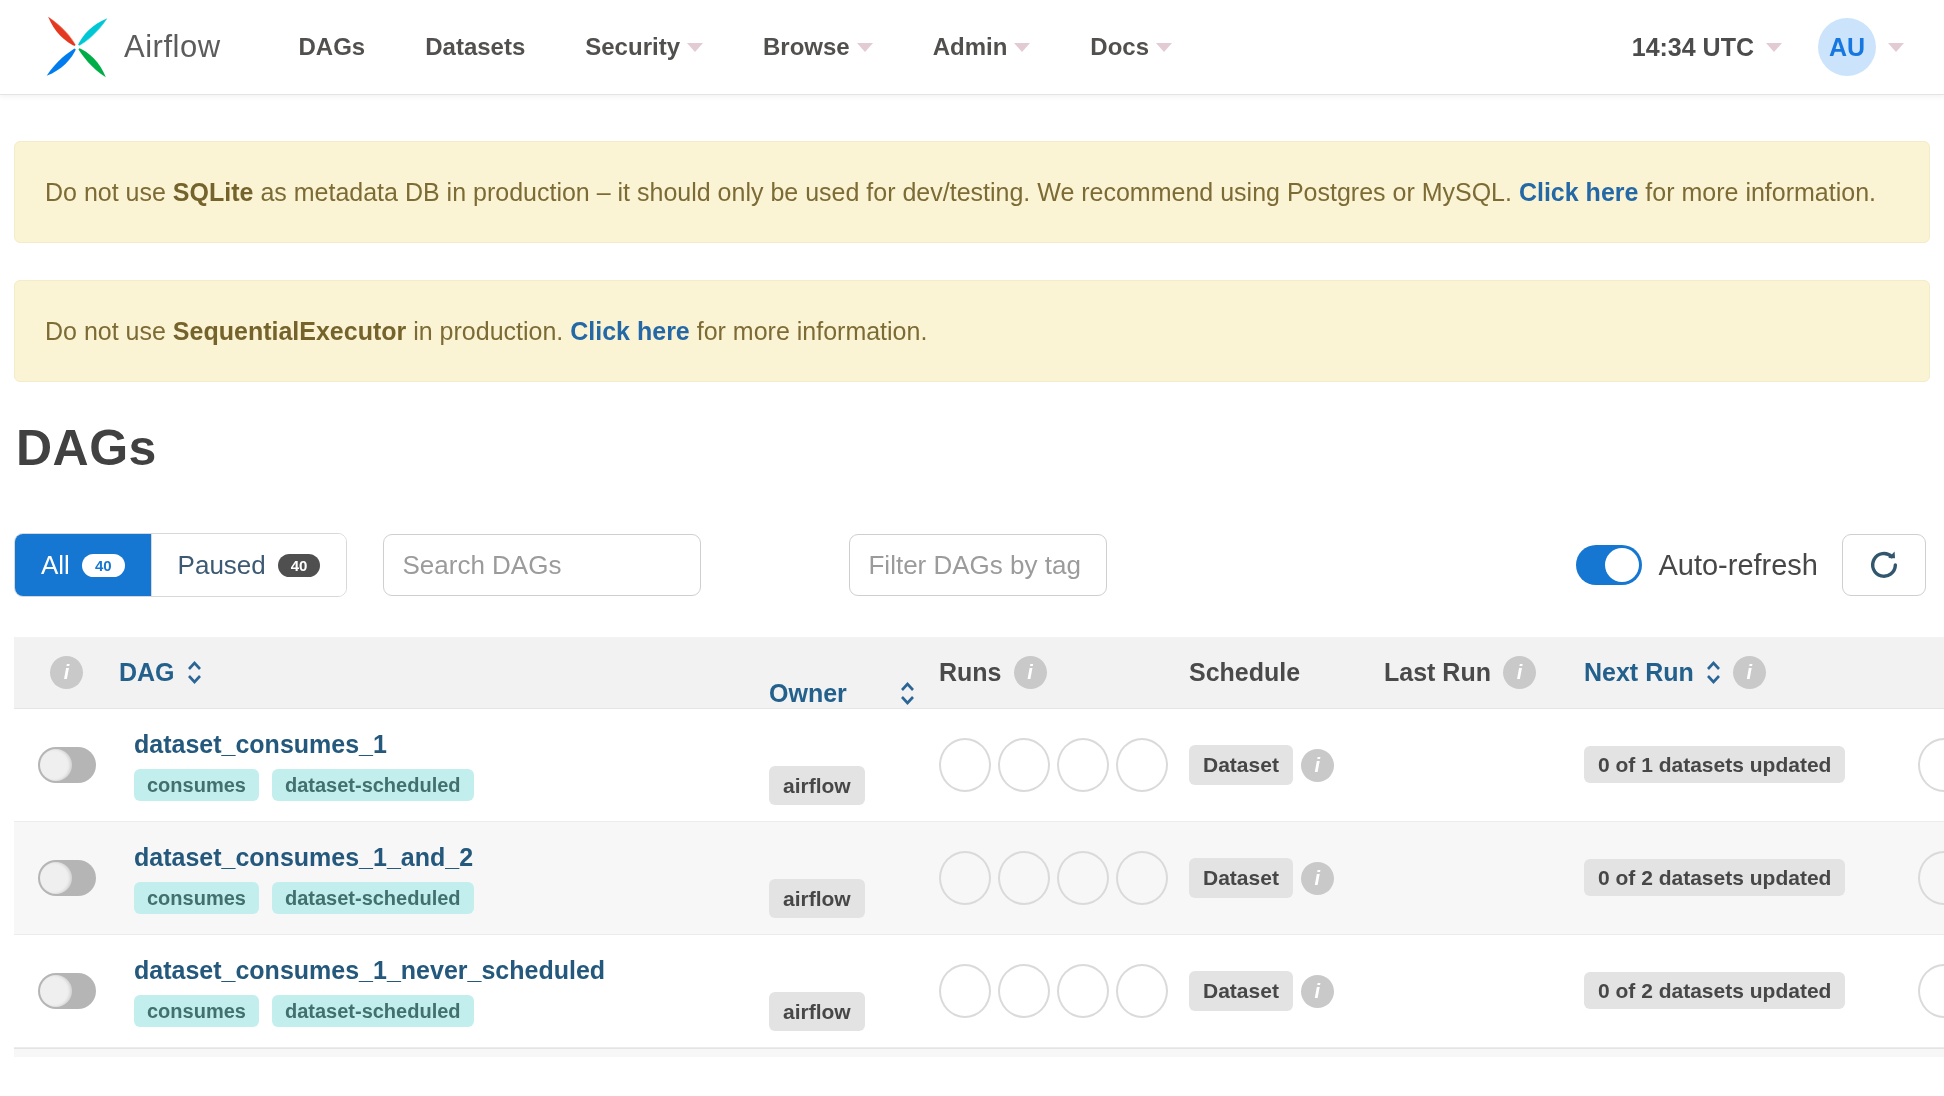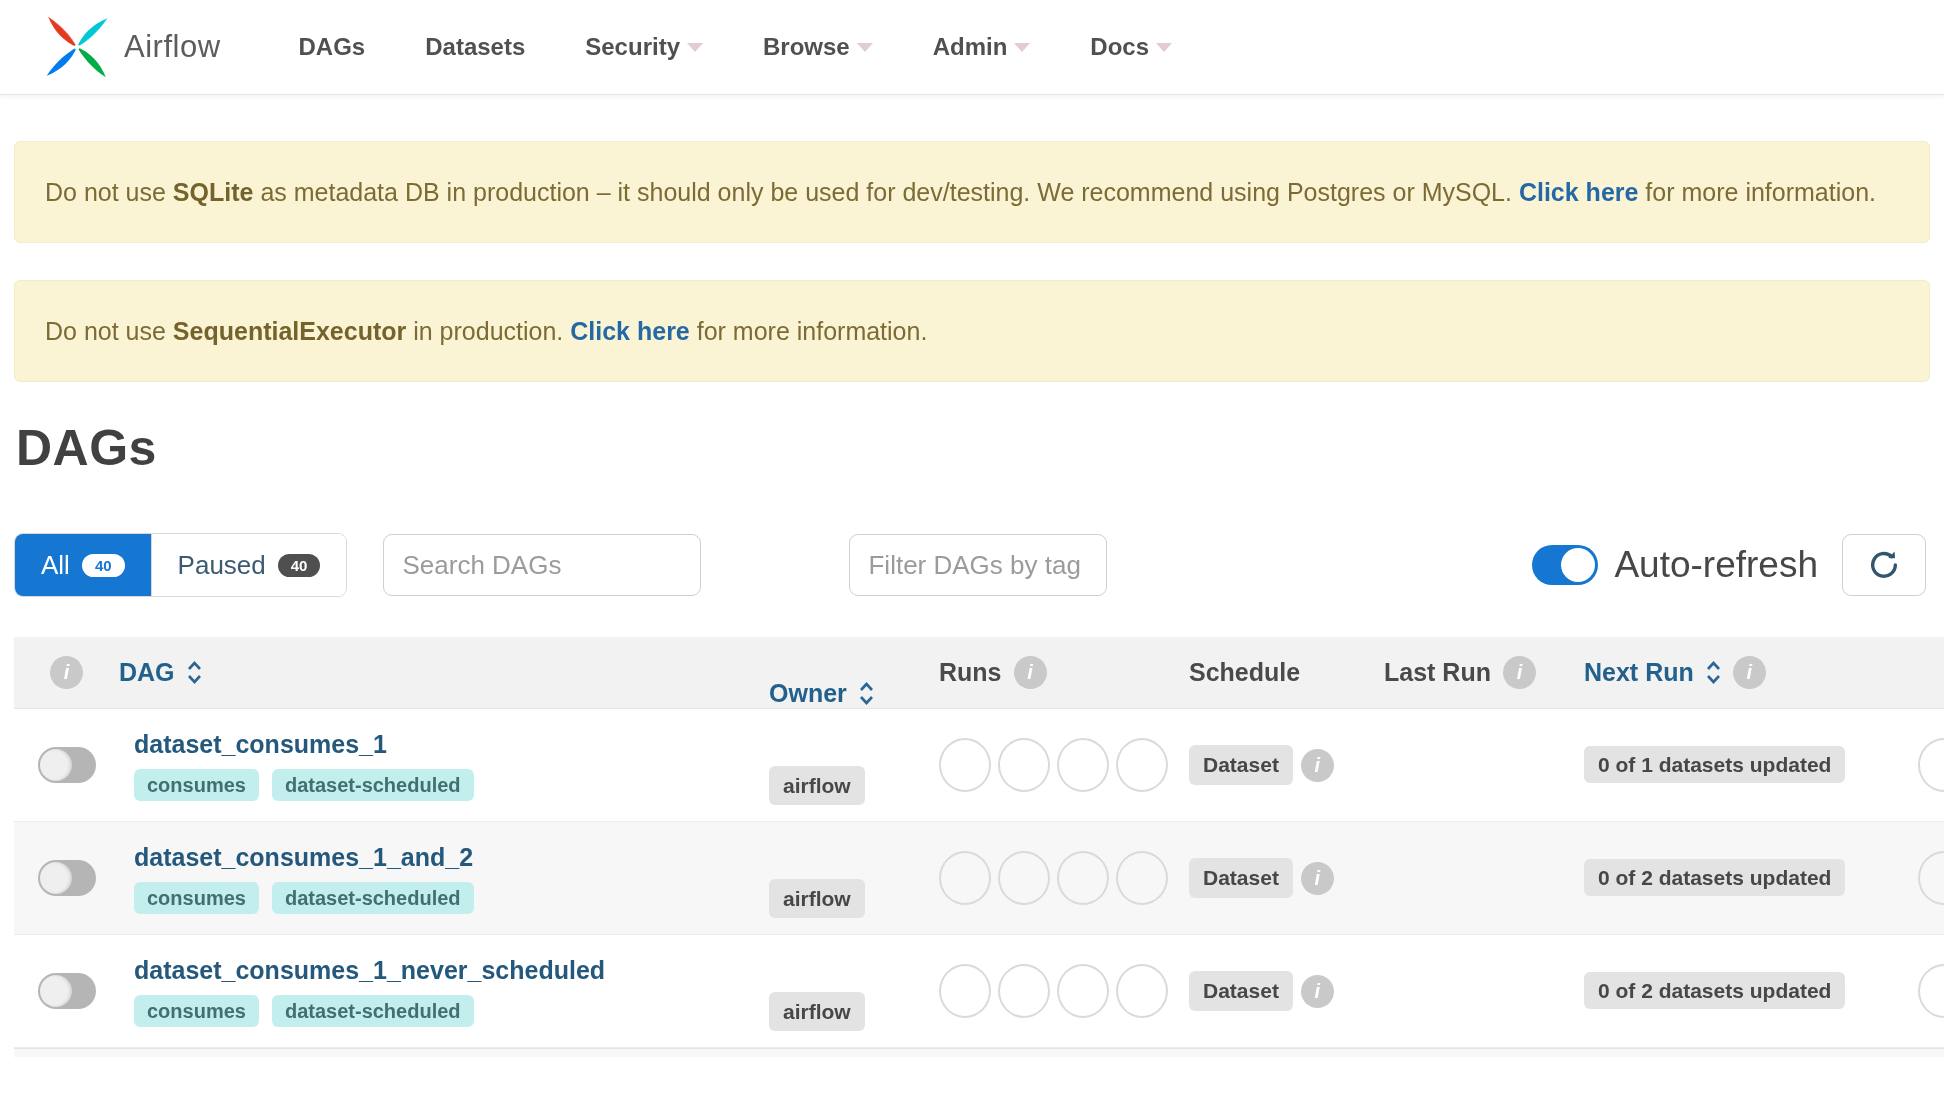--- a/index.html
+++ b/index.html
@@ -85,39 +85,39 @@
 
   .autorefresh { display: flex; align-items: center; gap: 16px; margin-left: auto; }
   .switch {
     width: 66px; height: 40px; border-radius: 20px; background: #1577d2;
     position: relative; cursor: pointer; flex: none;
   }
   .switch .knob {
     position: absolute; top: 3px; right: 3px; width: 34px; height: 34px;
     border-radius: 50%; background: #fff;
   }
-  .autorefresh-label { font-size: 37px; color: #474747; }
+  .autorefresh-label { font-size: 29px; color: #474747; }
   .refresh-btn {
     width: 84px; height: 62px; margin-left: 24px;
     border: 1px solid #cfcfcf; border-radius: 9px; background: #fff;
     display: flex; align-items: center; justify-content: center; cursor: pointer;
   }
 
   
   .dag-table { margin: 40px 0 0 14px; width: 1930px; }
   .thead {
     display: flex; align-items: center; height: 72px;
     background: #f2f2f2; border-bottom: 1px solid #e6e6e6;
     font-size: 25px; font-weight: 700; color: #4a4a4a;
   }
   .th { display: flex; align-items: center; gap: 12px; }
   .th.sortable { color: #23608c; cursor: pointer; }
   .col-toggle { width: 105px; flex: none; justify-content: center; display: flex; }
   .col-dag { width: 650px; flex: none; }
-  .col-owner { width: 170px; flex: none; justify-content: flex-start; padding-right: 24px; margin-top: 41px; }
+  .col-owner { width: 170px; flex: none; justify-content: space-between; padding-right: 24px; margin-top: 41px; }
   .col-runs { width: 250px; flex: none; }
   .col-schedule { width: 195px; flex: none; }
   .col-lastrun { width: 200px; flex: none; }
   .col-nextrun { width: 320px; flex: none; }
   .col-edge { width: 40px; flex: none; position: relative; }
 
   .info-icon {
     width: 33px; height: 33px; border-radius: 50%; background: #c9c9c9;
     color: #fff; font-size: 20px; font-weight: 700; font-style: italic;
     display: inline-flex; align-items: center; justify-content: center;
@@ -195,20 +195,30 @@
       </span>
     <span class="nav-item">
         <span>Admin</span>
         <span class="caret"></span>
       </span>
     <span class="nav-item">
         <span>Docs</span>
         <span class="caret"></span>
       </span>
   </nav>
+  <div class="nav-right">
+    <span class="clock">
+      <span>14:34 UTC</span>
+      <span class="caret"></span>
+    </span>
+    <span class="avatar-wrap">
+      <span class="avatar">AU</span>
+      <span class="caret"></span>
+    </span>
+  </div>
 </header>
 
 <div class="alerts">
   <div class="alert">
     <span>Do not use </span><b>SQLite</b><span> as metadata DB in production – it should only be used for dev/testing. We recommend using Postgres or MySQL. </span><a>Click here</a><span> for more information.</span>
   </div>
   <div class="alert">
     <span>Do not use </span><b>SequentialExecutor</b><span> in production. </span><a>Click here</a><span> for more information.</span>
   </div>
 </div>

